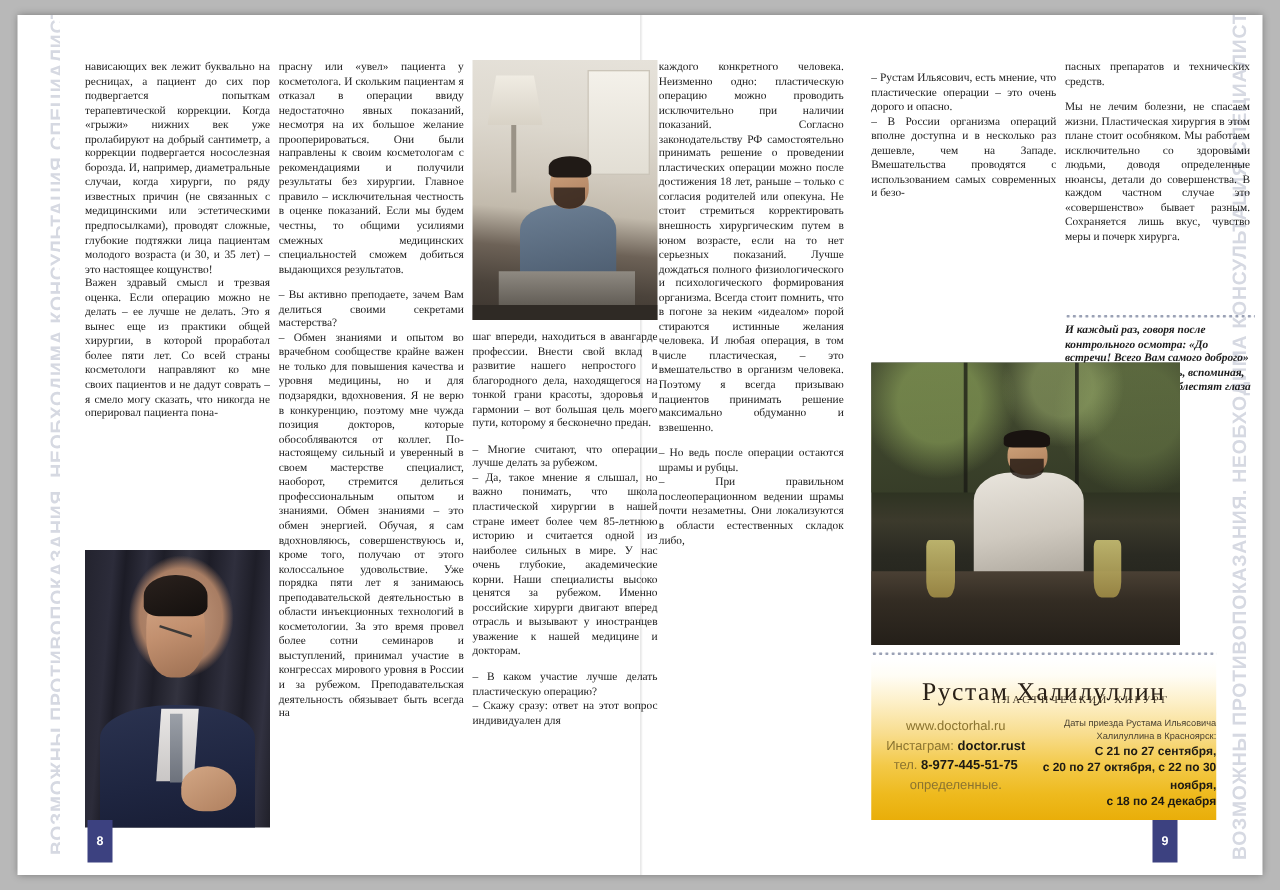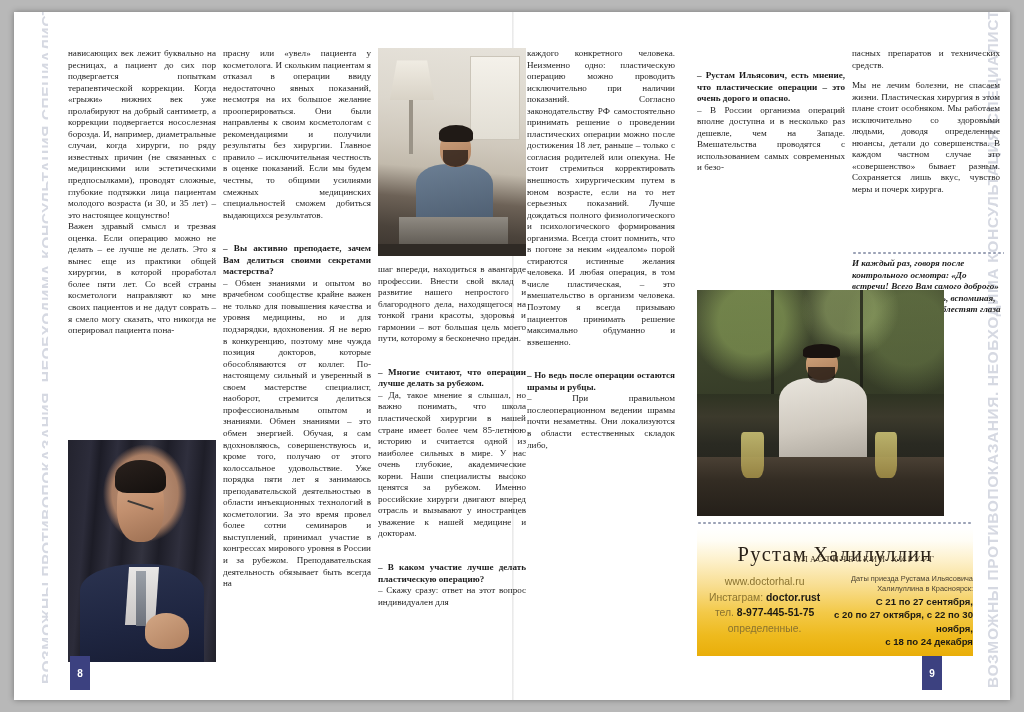--- a/index.html
+++ b/index.html
@@ -76,22 +76,22 @@
     width: 148px;
     font-size: 9.1px;
     line-height: 11.55px;
     text-align: justify;
     color: #1c1c1c;
     hyphens: auto;
   }
   .col p { margin-bottom: 0; text-indent: 0; }
   .col p + p { margin-top: 0; }
   .col .q {
-    font-weight: 700;
-    margin-top: 22px;
+    font-weight: 400;
+    margin-top: 9px;
     display: block;
   }
   .col .a { display: block; }
   .col .spacer-top { margin-top: 9px; }
 
   
   .lc1 { left: 32px; }
   .lc2 { left: 187px; }
   .lc3 { left: 342px; }
   

